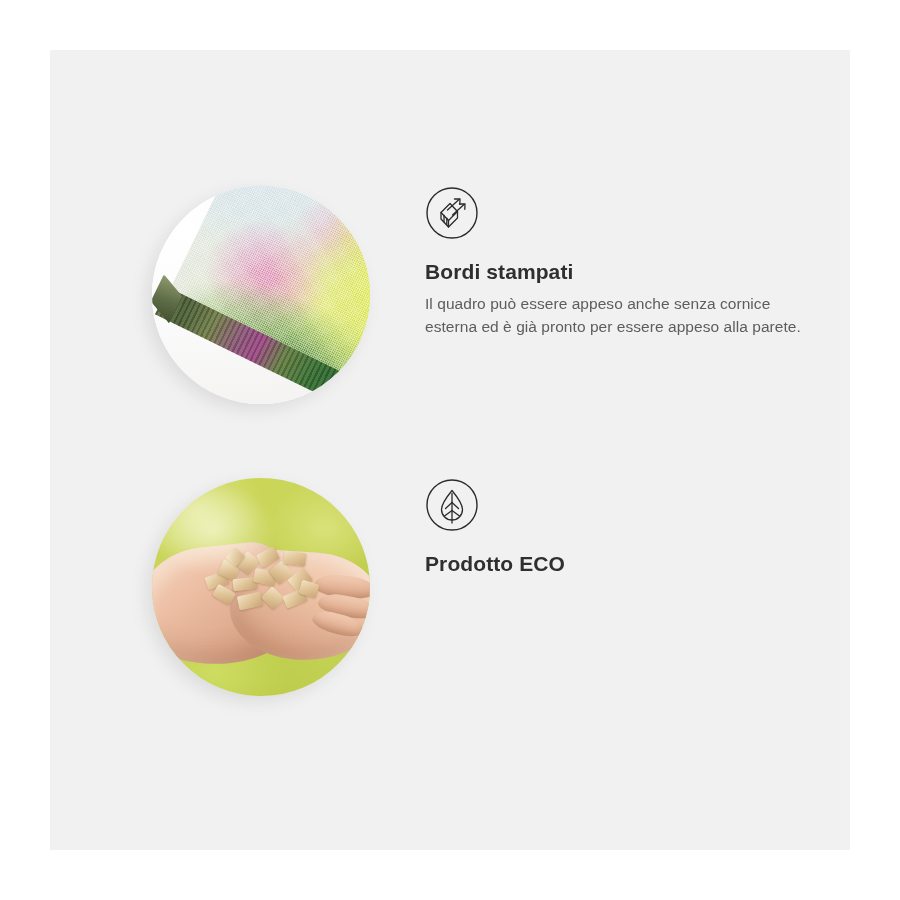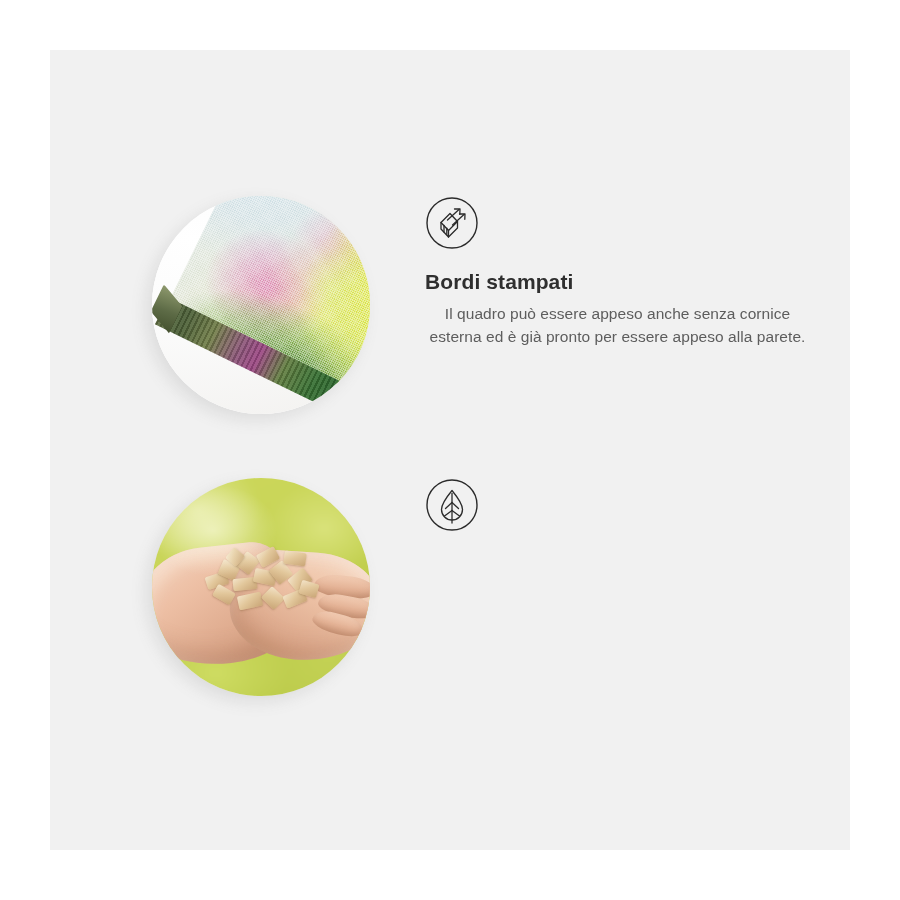--- a/index.html
+++ b/index.html
@@ -31,21 +31,21 @@
     width: 800px;
     height: 800px;
     background: #f1f1f1;
   }
 
   
   .feature {
     position: absolute;
     display: block;
   }
-  .feature-1 { left: 0px;  top: 146px; width: 708px; height: 260px; }
+  .feature-1 { left: 0px;  top: 136px; width: 708px; height: 260px; }
   .feature-2 { left: 0px;  top: 428px; width: 800px; height: 270px; }
 
   
   .media {
     position: absolute;
     left: 102px;
     top: 0px;
     width: 218px;
     height: 218px;
     border-radius: 50%;
@@ -234,21 +234,20 @@
     line-height: 28px;
     color: #2f2f2f;
     letter-spacing: .1px;
   }
   .feature-desc {
     margin: 0;
     font-size: 15.5px;
     line-height: 23px;
     color: #5d5d5d;
     letter-spacing: .05px;
-    text-align: center;
   }
 </style>
 </head>
 <body>
 
 <div class="page">
   <div class="panel">
 
     <section class="feature feature-1">
 
@@ -328,17 +327,18 @@
             <g stroke="#2b2b2b" stroke-width="1.3" stroke-linecap="round" stroke-linejoin="round" fill="none">
               <path d="M27 12.5 C20 21 16.5 26.5 16.5 31.5 C16.5 37.3 21.2 42 27 42 C32.8 42 37.5 37.3 37.5 31.5 C37.5 26.5 34 21 27 12.5 Z"></path>
               <path d="M27 15.5 L27 45"></path>
               <path d="M27 24.5 L20.5 30.5"></path>
               <path d="M27 24.5 L33.5 30.5"></path>
               <path d="M27 32.5 L19.5 38"></path>
               <path d="M27 32.5 L34.5 38"></path>
             </g>
           </svg>
         </div>
+        <h2 class="feature-title">Prodotto ECO</h2>
       </div>
     </section>
 
   </div>
 </div>
 
 </body></html>

